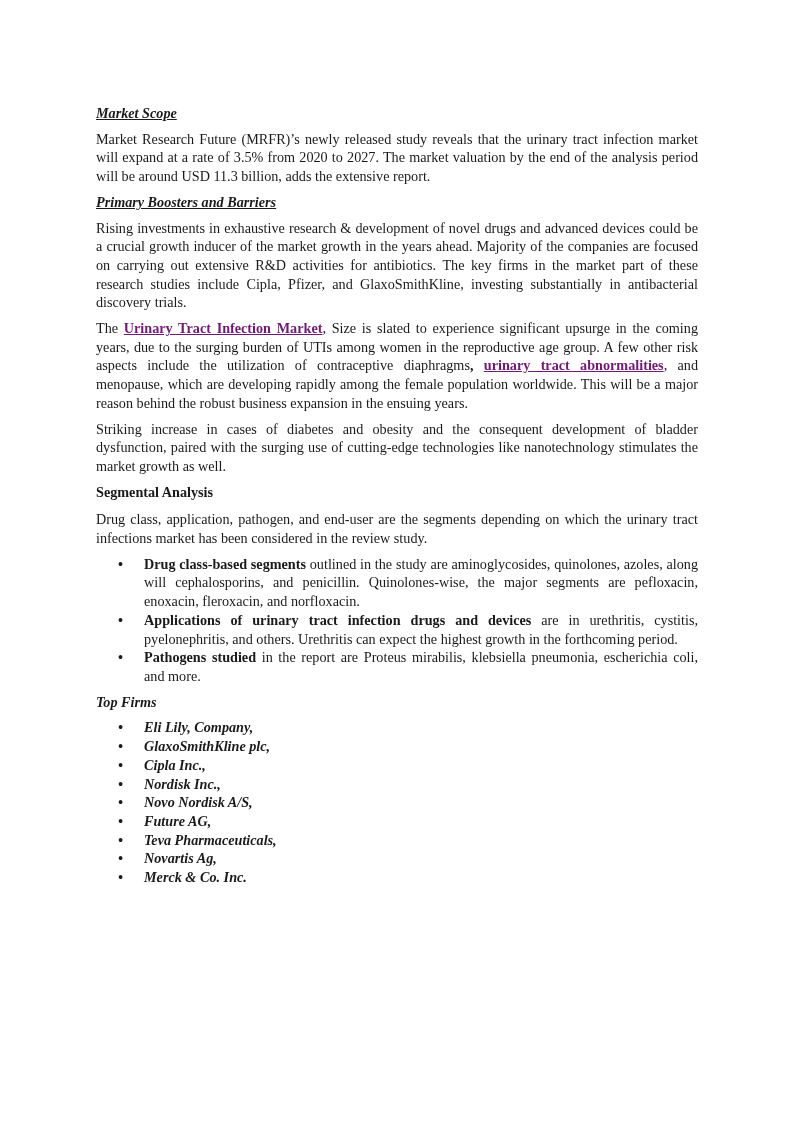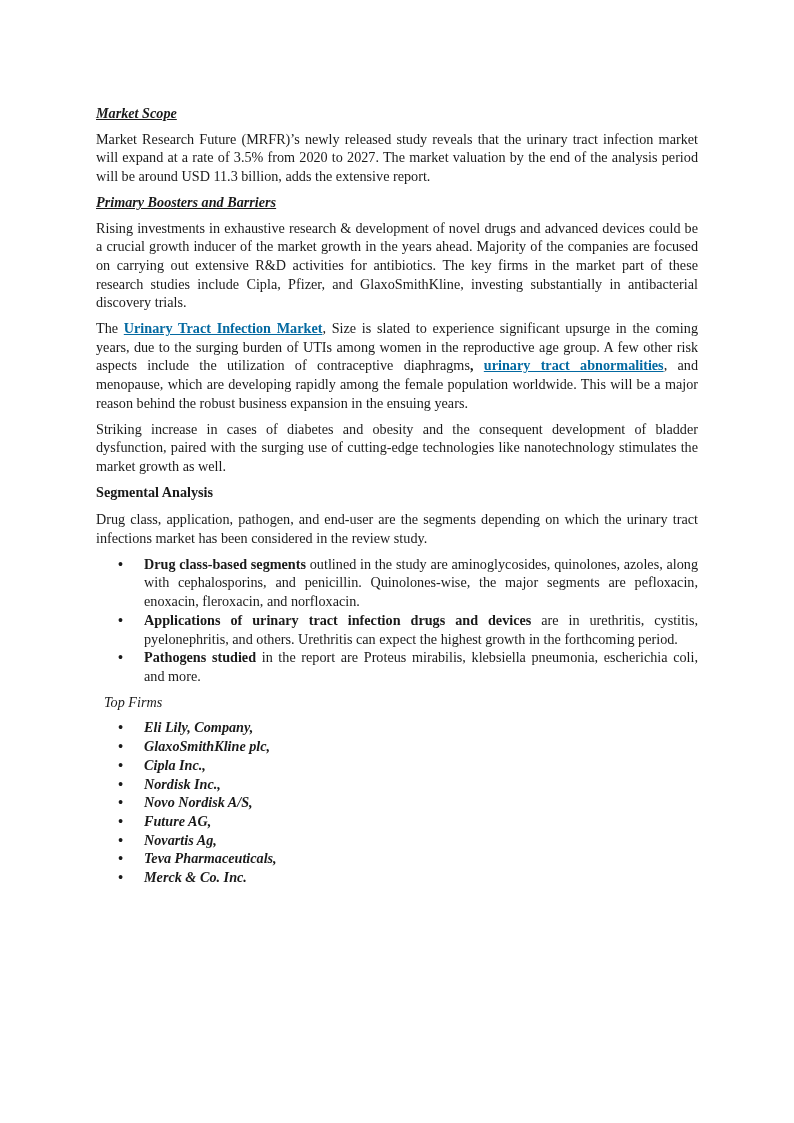--- a/index.html
+++ b/index.html
@@ -4,23 +4,23 @@
 <style>
   html, body { margin: 0; padding: 0; background: #ffffff; }
   body { width: 794px; height: 1123px; position: relative; overflow: hidden; }
   .page {
     position: absolute; left: 96px; top: 104px; width: 602px;
     font-family: "Liberation Serif", "DejaVu Serif", serif;
     font-size: 14.2px; line-height: 18.7px; color: #1a1a1a;
   }
   .h-ui { font-weight: bold; font-style: italic; text-decoration: underline; margin: 0 0 7px 0; font-size: 14.2px; }
   .h-b { font-weight: bold; margin: 0 0 9px 0; font-size: 14.2px; }
-  .h-bi { font-weight: normal; font-style: italic; margin: 0 0 7px 8px; font-size: 14.2px; }
+  .h-bi { font-weight: bold; font-style: italic; margin: 0 0 7px 0; font-size: 14.2px; }
   p { margin: 0 0 7px 0; text-align: justify; }
-  a.link { color: #0369a1; font-weight: bold; text-decoration: underline; }
+  a.link { color: #701a75; font-weight: bold; text-decoration: underline; }
   ul { margin: 0 0 7px 0; padding: 0 0 0 48px; list-style: none; }
   ul li { position: relative; text-align: justify; margin: 0; }
   ul li::before { content: "\2022"; position: absolute; left: -26px; top: 0; font-weight: bold; }
   .firms li { font-weight: bold; font-style: italic; }
   b { font-weight: bold; }
 </style>
 </head>
 <body>
 
 <div class="page">
@@ -32,32 +32,32 @@
   <p>Rising investments in exhaustive research &amp; development of novel drugs and advanced devices could be a crucial growth inducer of the market growth in the years ahead.  Majority of the companies are focused on carrying out extensive R&amp;D activities for antibiotics. The key firms in the market part of these research studies include Cipla, Pfizer, and GlaxoSmithKline, investing substantially in antibacterial discovery trials.</p>
 
   <p><span>The </span><a class="link" href="#">Urinary Tract Infection Market</a><span>, Size is slated to experience significant upsurge in the coming years, due to the surging burden of UTIs among women in the reproductive age group. A few other risk aspects include the utilization of contraceptive diaphragms</span><b>,</b><span> </span><a class="link" href="#">urinary tract abnormalities</a><span>, and menopause, which are developing rapidly among the female population worldwide. This will be a major reason behind the robust business expansion in the ensuing years.</span></p>
 
   <p>Striking increase in cases of diabetes and obesity and the consequent development of bladder dysfunction, paired with the surging use of cutting-edge technologies like nanotechnology stimulates the market growth as well.</p>
 
   <div class="h-b">Segmental Analysis</div>
   <p>Drug class, application, pathogen, and end-user are the segments depending on which the urinary tract infections market has been considered in the review study.</p>
 
   <ul>
-    <li><b>Drug class-based segments</b><span> outlined in the study are aminoglycosides, quinolones, azoles, along with cephalosporins, and penicillin. Quinolones-wise, the major segments are pefloxacin, enoxacin, fleroxacin, and norfloxacin.</span></li>
+    <li><b>Drug class-based segments</b><span> outlined in the study are aminoglycosides, quinolones, azoles, along will cephalosporins, and penicillin. Quinolones-wise, the major segments are pefloxacin, enoxacin, fleroxacin, and norfloxacin.</span></li>
     <li><b>Applications of urinary tract infection drugs and devices</b><span> are in urethritis, cystitis, pyelonephritis, and others. Urethritis can expect the highest growth in the forthcoming period.</span></li>
     <li><b>Pathogens studied</b><span> in the report are Proteus mirabilis, klebsiella pneumonia, escherichia coli, and more.</span></li>
   </ul>
 
   <div class="h-bi">Top Firms</div>
 
   <ul class="firms">
     <li>Eli Lily, Company,</li>
     <li>GlaxoSmithKline plc,</li>
     <li>Cipla Inc.,</li>
     <li>Nordisk Inc.,</li>
     <li>Novo Nordisk A/S,</li>
     <li>Future AG,</li>
+    <li>Teva Pharmaceuticals,</li>
     <li>Novartis Ag,</li>
-    <li>Teva Pharmaceuticals,</li>
     <li>Merck &amp; Co. Inc.</li>
   </ul>
 
 </div>
 
 </body></html>

